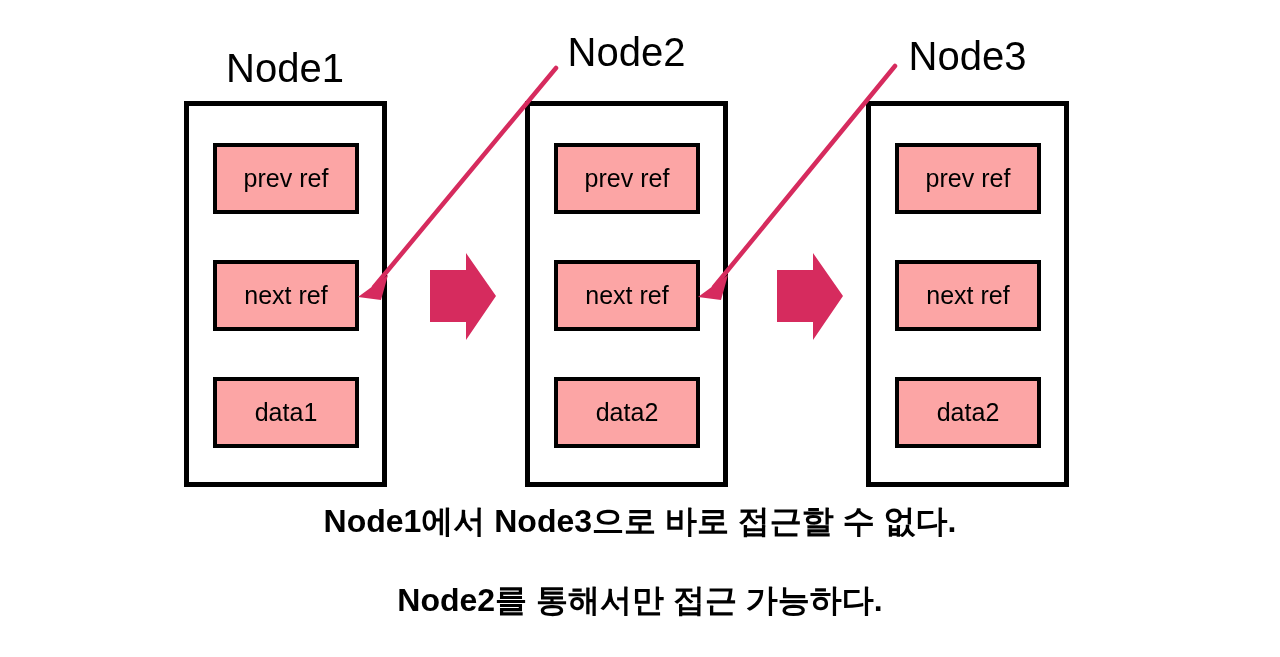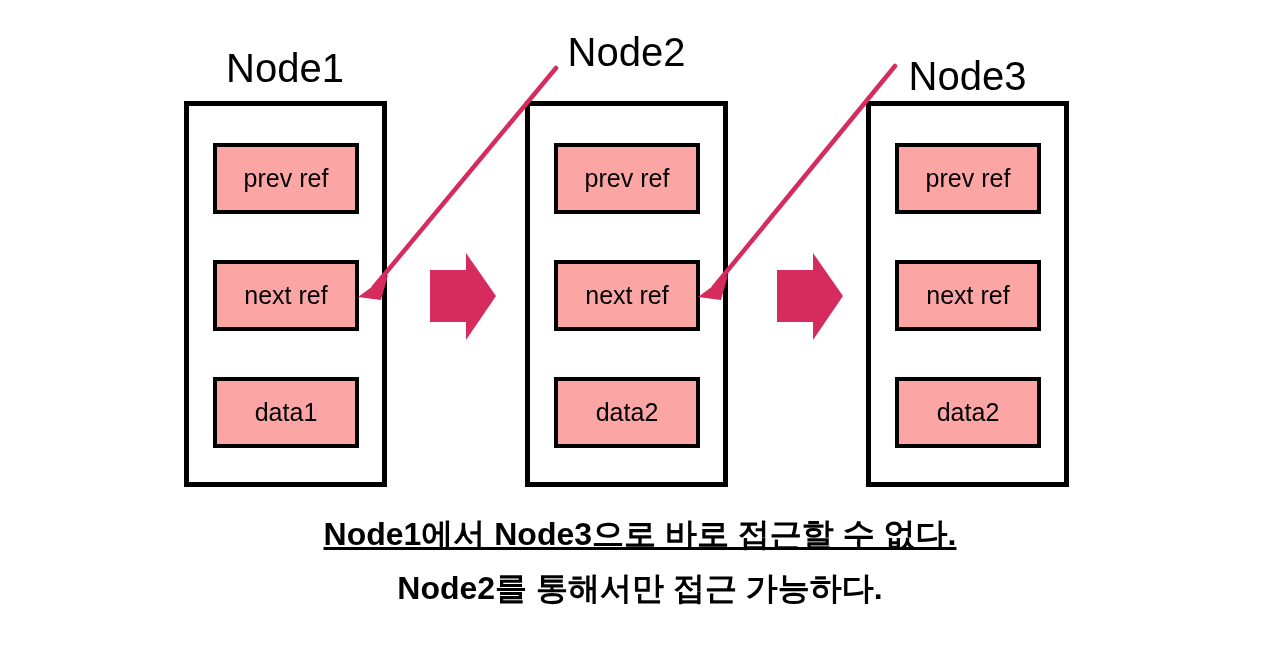--- a/index.html
+++ b/index.html
@@ -97,21 +97,21 @@
       <span class="field-label">prev ref</span>
     </div>
     <div class="field-box" style="left:24px; top:154px; width:146px; height:71px;">
       <span class="field-label">next ref</span>
     </div>
     <div class="field-box" style="left:24px; top:271px; width:146px; height:71px;">
       <span class="field-label">data2</span>
     </div>
   </div>
 
-  <div class="node-title" style="left:866px; top:56px; width:203px;">Node3</div>
+  <div class="node-title" style="left:866px; top:36px; width:203px;">Node3</div>
 
   <div class="node-box" style="left:866px; top:101px; width:203px; height:386px;">
     <div class="field-box" style="left:24px; top:37px; width:146px; height:71px;">
       <span class="field-label">prev ref</span>
     </div>
     <div class="field-box" style="left:24px; top:154px; width:146px; height:71px;">
       <span class="field-label">next ref</span>
     </div>
     <div class="field-box" style="left:24px; top:271px; width:146px; height:71px;">
       <span class="field-label">data2</span>
@@ -129,16 +129,16 @@
       <polygon points="358,297 388,275 381,300" fill="#d62b5e"></polygon>
     </g>
 
     <g>
       <line x1="895" y1="66" x2="714" y2="287" stroke="#d62b5e" stroke-width="4.5" stroke-linecap="round"></line>
       <polygon points="698,297 728,275 721,300" fill="#d62b5e"></polygon>
     </g>
 
   </svg>
 
-  <div class="caption" style="top:513px;text-decoration:underline;">Node1에서 Node3으로 바로 접근할 수 없다.</div>
-  <div class="caption" style="top:567px;">Node2를 통해서만 접근 가능하다.</div>
+  <div class="caption" style="top:500px;">Node1에서 Node3으로 바로 접근할 수 없다.</div>
+  <div class="caption" style="top:579px;">Node2를 통해서만 접근 가능하다.</div>
 
 </div>
 
 </body></html>

